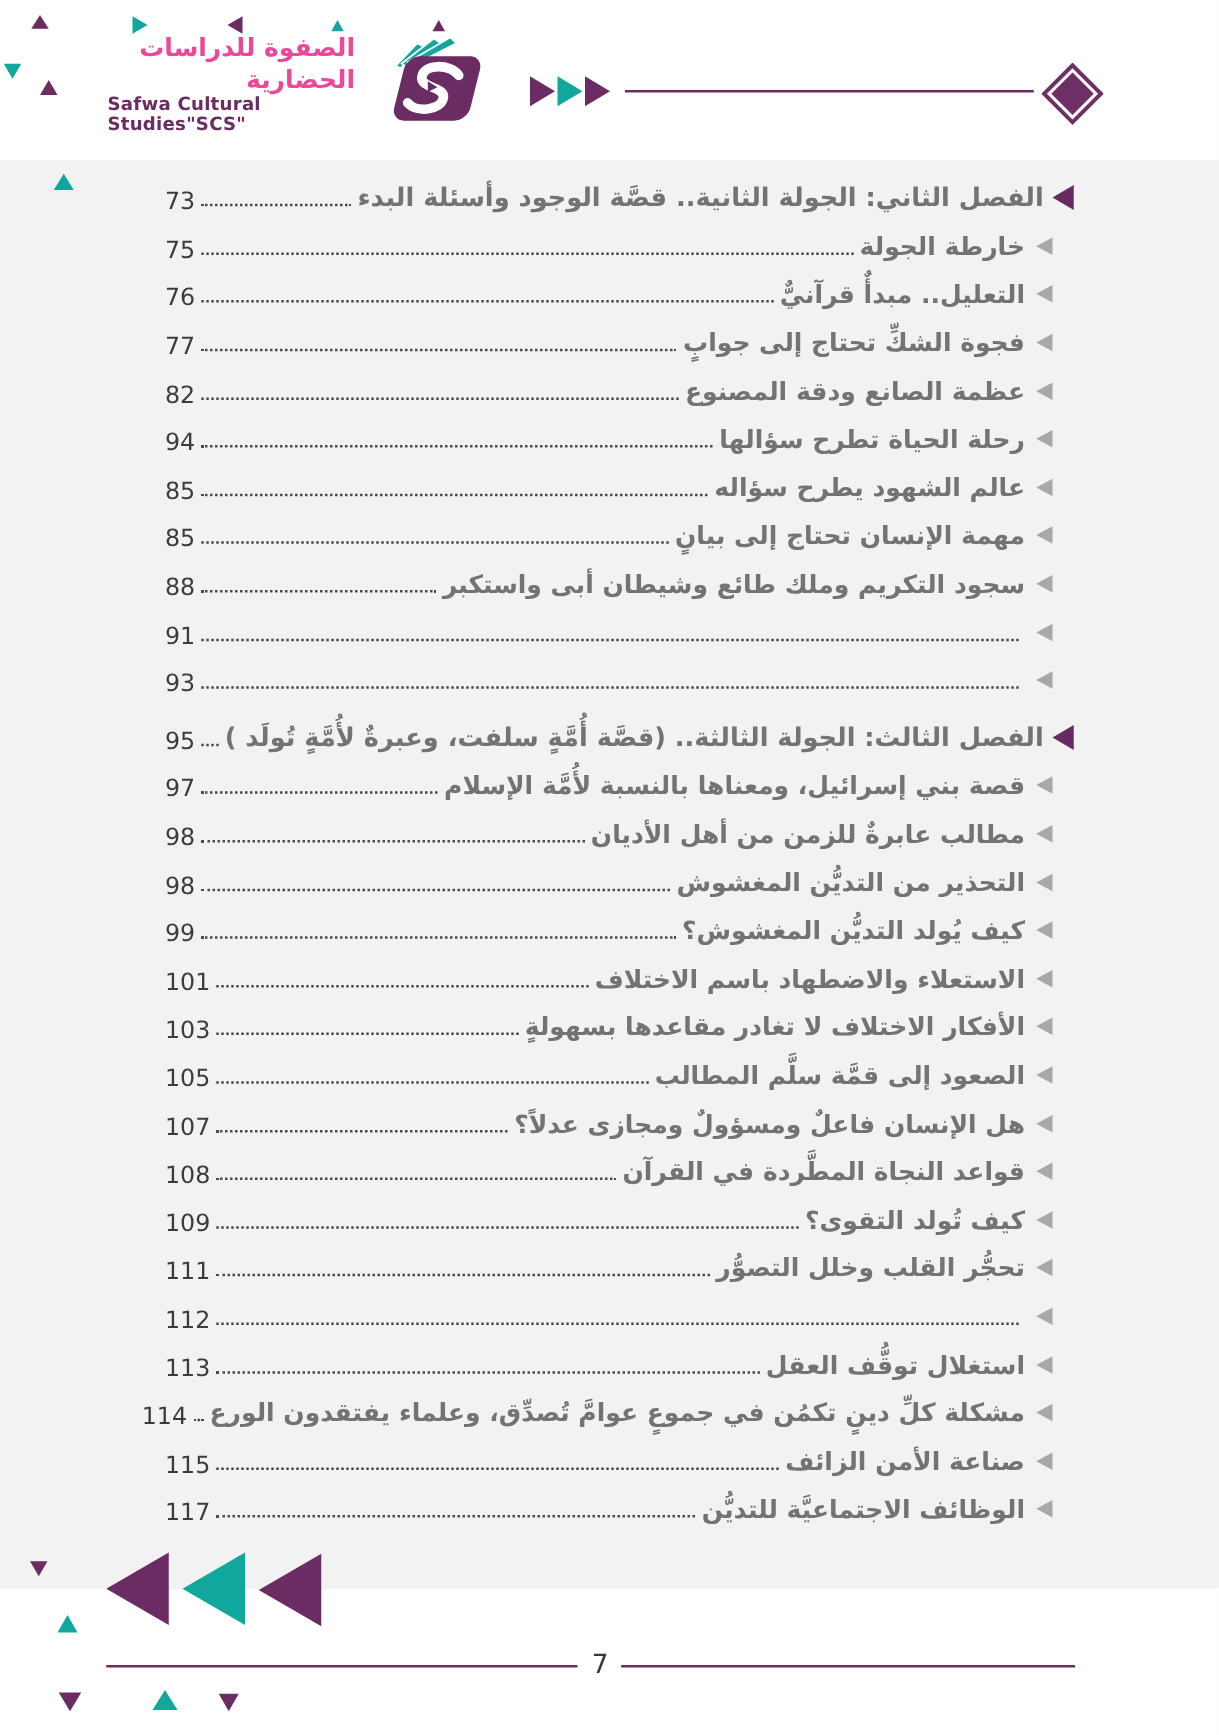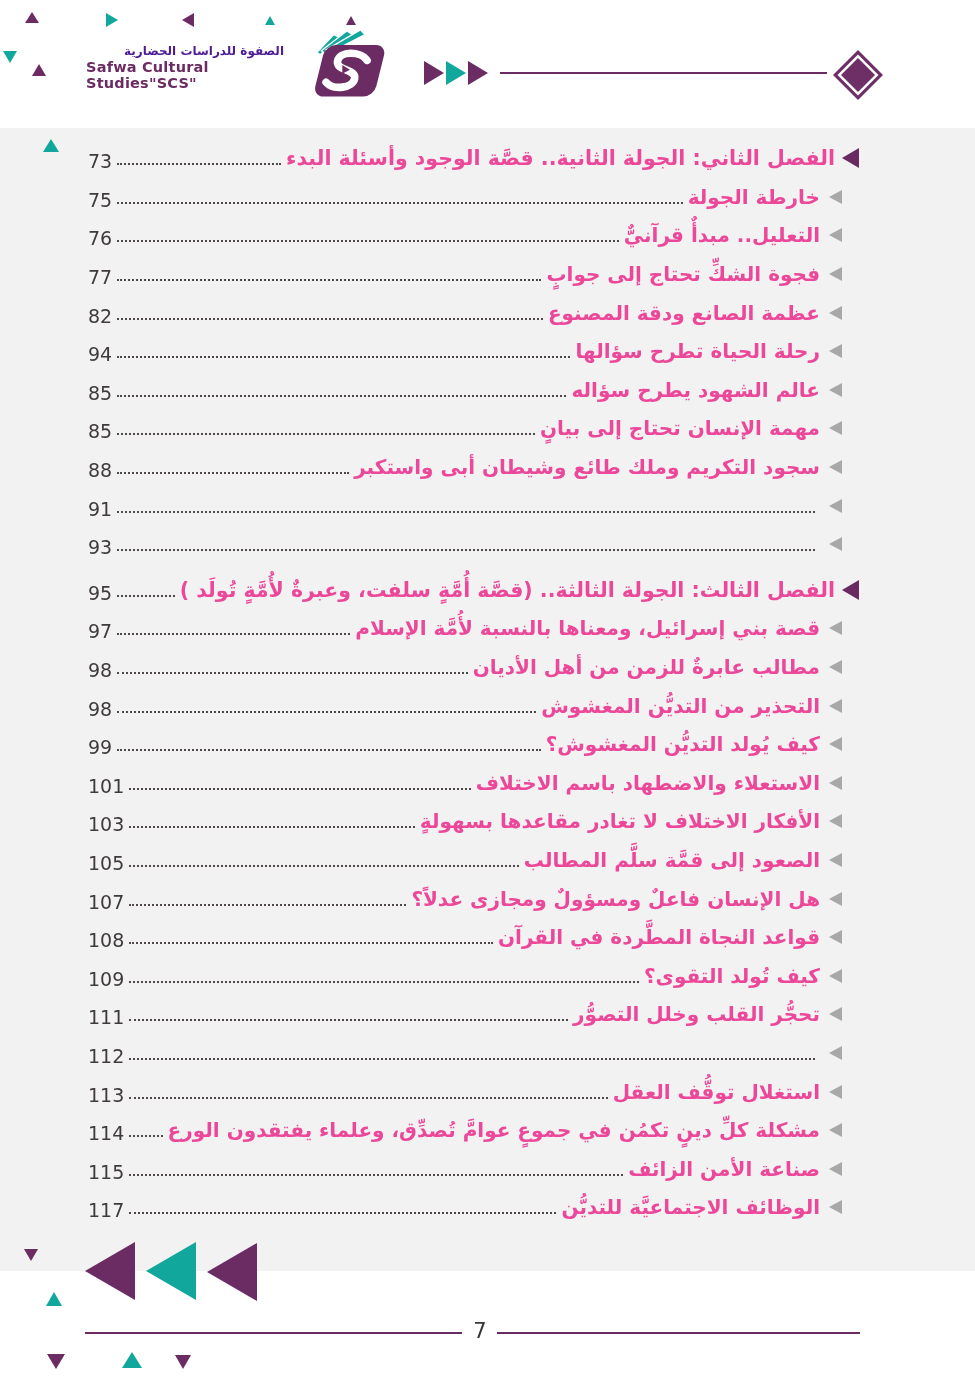--- a/index.html
+++ b/index.html
@@ -7,36 +7,36 @@
     width:975px;height:1388px;position:relative;background:#ffffff;
     font-family:"DejaVu Sans",sans-serif;overflow:hidden;
   }
   
   .band{position:absolute;left:0;top:128px;width:975px;height:1143px;background:#f3f2f2;}
   
   .tri{position:absolute;width:0;height:0;border-style:solid;border-color:transparent;}
   
   .logo-wrap{position:absolute;left:86px;top:26px;display:flex;align-items:center;gap:4px;}
   .logo-text{display:flex;flex-direction:column;align-items:flex-end;width:198px;}
-  .logo-ar{font-size:12px;font-weight:bold;color:#4c1d95;line-height:1.25;direction:rtl;}
+  .logo-ar{font-size:20px;font-weight:bold;color:#ec4899;line-height:1.25;direction:rtl;}
   .logo-en{font-size:14.5px;font-weight:bold;color:#6b2b63;letter-spacing:.2px;}
   .hrule{position:absolute;height:2px;background:#6b2b63;}
   .arrow{position:absolute;width:0;height:0;border-style:solid;border-color:transparent;}
   
   .toc-list{position:absolute;left:0;top:128px;width:975px;padding-top:11px;}
   .row{display:flex;direction:rtl;align-items:center;height:38.6px;padding-right:133px;padding-left:88px;box-sizing:border-box;}
   .row .marker{flex:0 0 auto;width:0;height:0;border-style:solid;
     border-width:7px 13px 7px 0;border-color:transparent #a8a8a8 transparent transparent;margin-left:9px;}
   .row.chapter{padding-right:116px;}
   .row.chapter:not(:first-child){margin-top:7px;}
   .row.chapter .marker{border-width:10px 17px 10px 0;border-color:transparent #692a62 transparent transparent;margin-left:7px;}
-  .row .label{flex:0 0 auto;font-weight:bold;font-size:20px;color:#ec4899;white-space:nowrap;}
+  .row .label{flex:0 0 auto;font-weight:bold;font-size:20px;color:#737373;white-space:nowrap;}
   .row.chapter .label{font-size:20.5px;}
   .row .leader{flex:1 1 auto;min-width:8px;height:0;border-bottom:2.6px dotted #4e4849;transform:translateY(6px);margin:0 5px;}
-  .row .page{flex:0 0 auto;direction:ltr;font-size:19px;color:#3f3a3c;transform:translateY(3px);}
+  .row .page{flex:0 0 auto;direction:ltr;font-size:19px;color:#3f3a3c;transform:translateY(3px);margin-left:44px;}
   
   .frule{position:absolute;height:2.4px;background:#6b2b63;top:1332px;}
   .pagenum{position:absolute;left:462px;top:1319px;width:36px;text-align:center;
     font-size:21px;color:#3a3637;font-weight:normal;}
 </style>
 </head>
 <body>
 
 <div class="band"></div>
 

